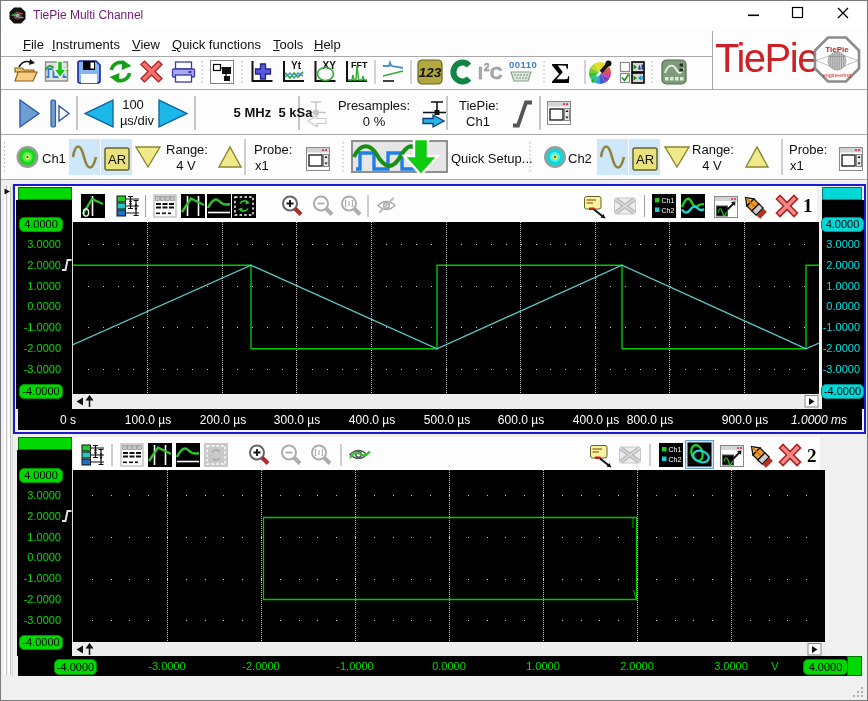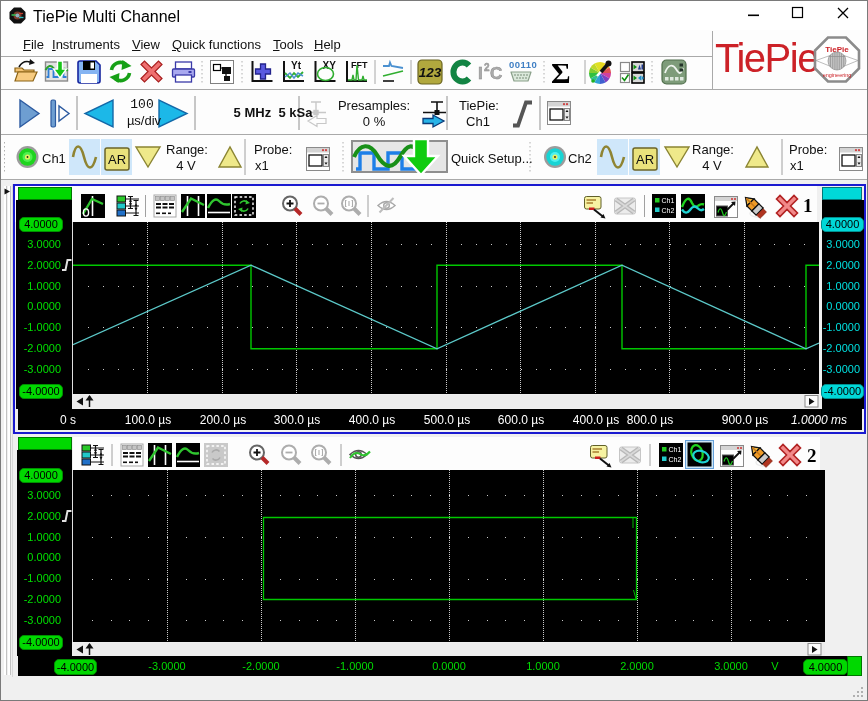--- a/index.html
+++ b/index.html
@@ -1,21 +1,21 @@
 <!DOCTYPE html>
 <html><head>
 <meta charset="utf-8">
 <style>
 html,body{margin:0;padding:0;}
 body{width:868px;height:701px;position:relative;overflow:hidden;background:#f0f0f0;
   font-family:"Liberation Sans",sans-serif;}
 .abs{position:absolute;}
 .win-border{position:absolute;left:0;top:0;width:866px;height:699px;border:1px solid #7a7a7a;z-index:50;pointer-events:none;}
 .titlebar{position:absolute;left:1px;top:1px;width:866px;height:29px;background:#ffffff;}
-.title-text{position:absolute;left:33px;top:8px;font-size:16px;color:#000000;}
+.title-text{position:absolute;left:33px;top:8px;font-size:12px;color:#701a75;}
 .menubar{position:absolute;left:1px;top:30px;width:866px;height:26px;background:#fdfdfd;border-bottom:1px solid #a9a9a9;}
 .menu-item{position:absolute;top:37px;font-size:13px;color:#111;}
 .menu-item u{text-decoration:underline;}
 .toolbar1{position:absolute;left:1px;top:57px;width:866px;height:32px;background:#fdfdfd;border-bottom:1px solid #a9a9a9;}
 .logo-panel{position:absolute;left:712px;top:31px;width:154px;height:58px;background:#fdfdfd;border-left:1px solid #a9a9a9;}
 .row2{position:absolute;left:1px;top:90px;width:866px;height:44px;background:#fdfdfd;border-bottom:1px solid #a9a9a9;}
 .row3{position:absolute;left:1px;top:135px;width:866px;height:44px;background:#fdfdfd;border-bottom:1px solid #a9a9a9;}
 .lbl{position:absolute;font-size:13px;color:#111;white-space:nowrap;}
 .grn-lbl{position:absolute;font-size:11px;color:#00e000;white-space:nowrap;line-height:13px;}
 .cyn-lbl{position:absolute;font-size:11px;color:#00e0e0;white-space:nowrap;line-height:13px;}
@@ -340,22 +340,22 @@
     <rect x="0.5" y="0.5" width="23" height="23" fill="#fff" stroke="#8a8a8a"></rect>
     <rect x="1" y="1" width="22" height="4.5" fill="#d4d4d4"></rect>
     <circle cx="17" cy="3.2" r="1.1" fill="#d04040"></circle>
       <circle cx="20" cy="3.2" r="1.1" fill="#d04040"></circle>
     <rect x="3" y="8" width="13" height="11" fill="#fff" stroke="#111" stroke-width="1.3"></rect>
     <rect x="17.5" y="7.5" width="5" height="12" fill="#e8e8e8" stroke="#888"></rect>
     <polygon points="18.5,11 21.5,11 20,8.7" fill="#111"></polygon>
     <polygon points="18.5,15.5 21.5,15.5 20,17.8" fill="#111"></polygon>
   </g>
 </svg>
-<div class="lbl" style="left:142px;top:97px;transform:translateX(-50%);font-family:Liberation Mono, monospace;">100</div>
-<div class="lbl" style="left:144px;top:113px;transform:translateX(-50%);">µs/div</div>
+<div class="lbl" style="left:133px;top:97px;transform:translateX(-50%);">100</div>
+<div class="lbl" style="left:137px;top:113px;transform:translateX(-50%);">µs/div</div>
 <div class="lbl" style="left:273px;top:105px;transform:translateX(-50%);font-weight:bold;">5 MHz&nbsp; 5 kSa</div>
 <div class="lbl" style="left:374px;top:98px;transform:translateX(-50%);">Presamples:</div>
 <div class="lbl" style="left:374px;top:114px;transform:translateX(-50%);">0 %</div>
 <div class="lbl" style="left:479px;top:98px;transform:translateX(-50%);">TiePie:</div>
 <div class="lbl" style="left:478px;top:114px;transform:translateX(-50%);">Ch1</div>
 
 <svg width="0" height="0" style="position:absolute;">
 <defs>
 <g id="i-g0">
         <rect width="24" height="24" fill="#000"></rect>

